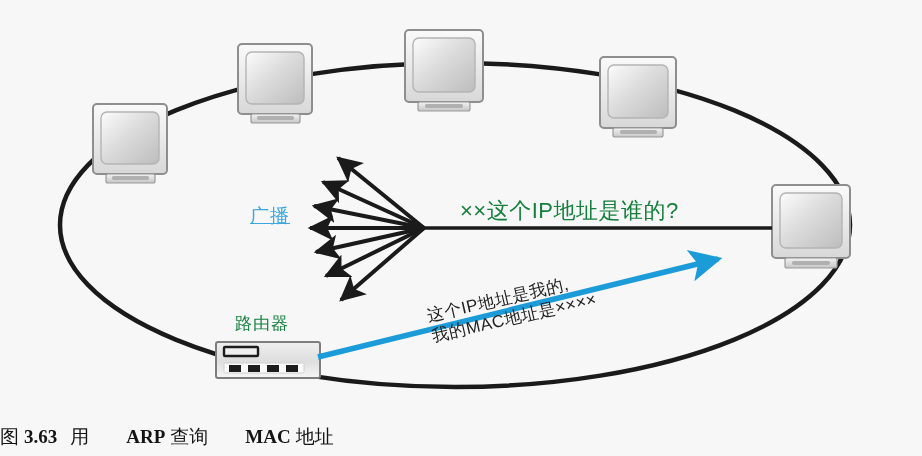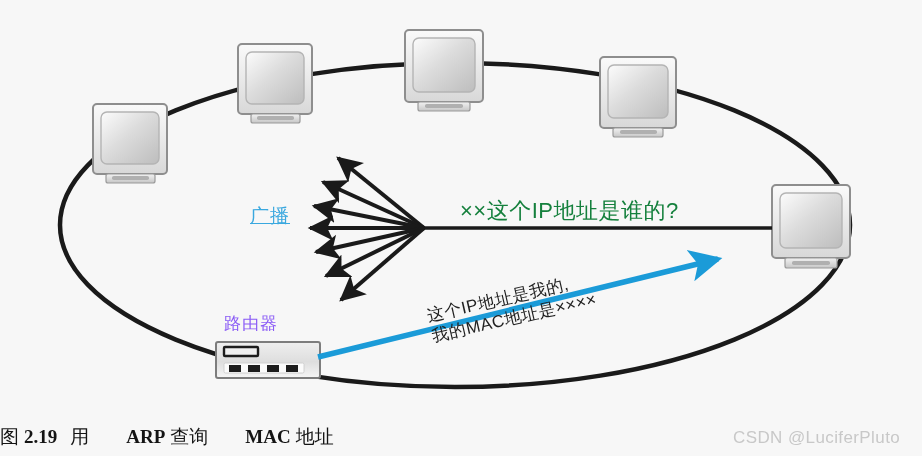--- a/index.html
+++ b/index.html
@@ -38,24 +38,24 @@
   }
   #label-query {
     left: 440px;
     top: 196px;
     font-size: 22px;
     color: #15803d;
     letter-spacing: 0.5px;
     margin-left: 20px;
   }
   #label-router {
-    left: 224px;
+    left: 235px;
     top: 312px;
     font-size: 17px;
-    color: #8b5cf6;
+    color: #15803d;
     letter-spacing: 1px;
   }
   #label-subnet {
     left: 437px;
     top: 385px;
     font-size: 17px;
     color: #1f1f1f;
     letter-spacing: 1px;
   }
   #reply-block {
@@ -195,18 +195,17 @@
 
   <div class="lbl" id="label-router">路由器</div>
 
 
   <div id="reply-block">
     <div>这个IP地址是我的,</div>
     <div>我的MAC地址是××××</div>
   </div>
 
   <div id="caption">
-    <span class="cn">图</span><span class="sp-sm"></span><span class="num">2.19</span><span class="sp"></span><span class="cn">用</span><span class="sp-sm"></span><span class="en">ARP</span><span class="sp-sm"></span><span class="cn">查询</span><span class="sp-sm"></span><span class="en">MAC</span><span class="sp-sm"></span><span class="cn">地址</span>
+    <span class="cn">图</span><span class="sp-sm"></span><span class="num">3.63</span><span class="sp"></span><span class="cn">用</span><span class="sp-sm"></span><span class="en">ARP</span><span class="sp-sm"></span><span class="cn">查询</span><span class="sp-sm"></span><span class="en">MAC</span><span class="sp-sm"></span><span class="cn">地址</span>
   </div>
 
-  <div id="watermark">CSDN @LuciferPluto</div>
 
 </div>
 
 </body></html>

